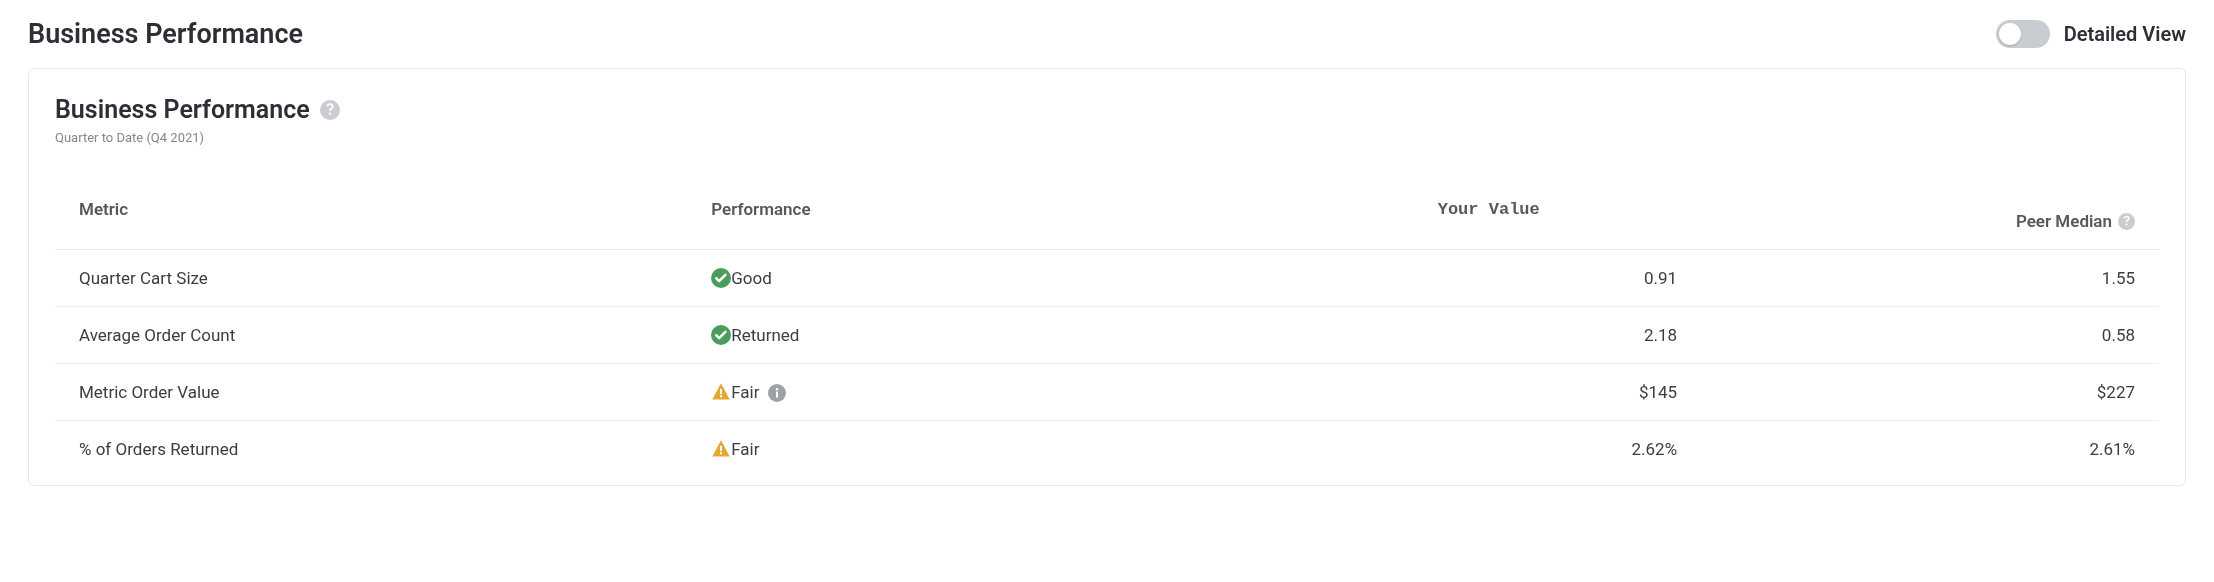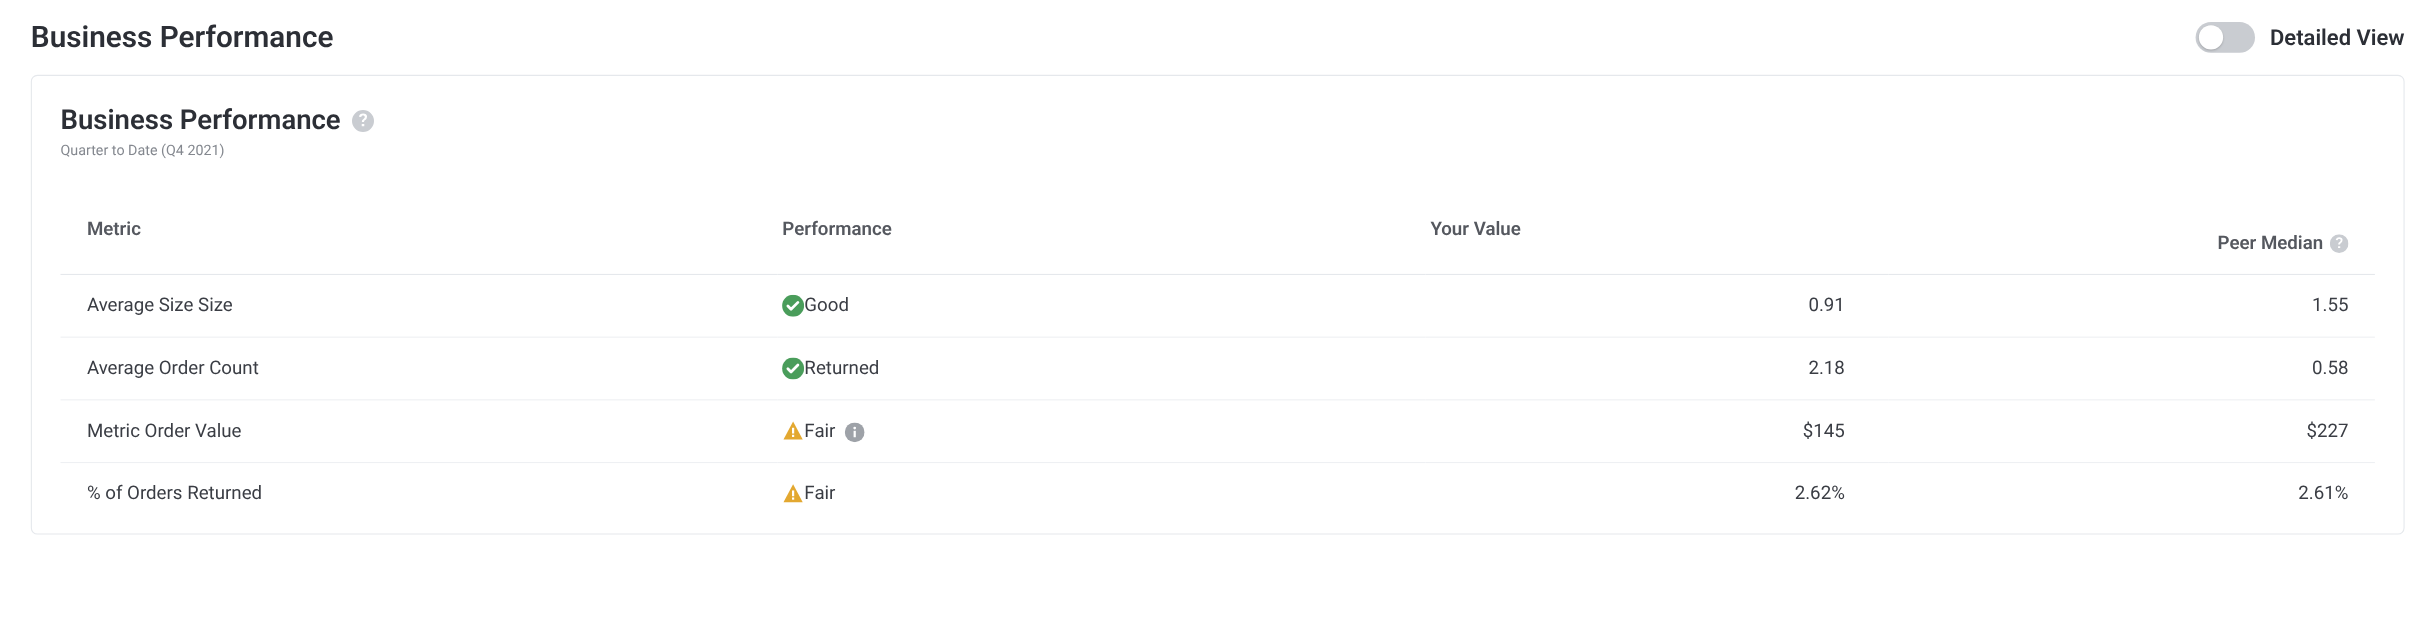--- a/index.html
+++ b/index.html
@@ -102,21 +102,21 @@
     border-bottom: none;
   }
   td {
     color: #3a3d44;
   }
   .col-metric { width: 31%; padding-left: 24px; }
   .col-perf   { width: 28%; }
   .col-value  { width: 20%; text-align: right; padding-right: 40px; }
   .col-peer   { width: 21%; text-align: right; padding-right: 24px; }
   th.col-metric { padding-left: 24px; }
-  th.col-value  { text-align: left; padding-right: 40px;}
+  th.col-value  { text-align: center; padding-right: 40px; font-family: Liberation Mono, monospace;}
   th.col-peer   { text-align: right; padding-right: 24px;}
   th.col-peer .header-inner {
     display: inline-flex;
     align-items: center;
     justify-content: flex-end;
     gap: 6px;
     margin-top: 24px;
   }
   .perf-cell {
     display: flex;
@@ -162,21 +162,21 @@
               <svg viewBox="0 0 16 16" width="17" height="17" fill="currentColor">
                   <path d="M8 0a8 8 0 100 16A8 8 0 008 0zm.93 11.8H7.07v-1.6h1.86v1.6zm1.64-5.44c-.17.28-.5.62-1 .99-.35.27-.58.5-.67.67-.1.17-.14.43-.14.78H7.2c0-.56.07-.99.22-1.3.15-.3.45-.63.9-.99.42-.33.69-.6.8-.8.12-.2.18-.42.18-.66 0-.33-.11-.58-.33-.76-.22-.18-.53-.27-.93-.27-.37 0-.68.1-.92.3-.24.2-.39.48-.44.85l-1.6-.2c.1-.77.42-1.37.95-1.8.53-.43 1.22-.65 2.05-.65.86 0 1.55.21 2.07.63.52.42.78.96.78 1.62 0 .36-.08.68-.26.99z"></path>
                 </svg>
             </span>
           </span>
         </th>
       </tr>
     </thead>
     <tbody id="table-body">
         <tr>
-          <td class="col-metric">Average Size Size</td>
+          <td class="col-metric">Quarter Cart Size</td>
           <td class="col-perf">
             <div class="perf-cell">
               <span>
                 <svg class="status-icon" viewBox="0 0 16 16" width="20" height="20">
                   <circle cx="8" cy="8" r="8" fill="#4a9d5b"></circle>
                   <path d="M4.2 8.2l2.3 2.3 5-5" stroke="#fff" stroke-width="2" fill="none" stroke-linecap="round" stroke-linejoin="round"></path>
                 </svg>
               </span>
               <span>Good</span>
             </div>

